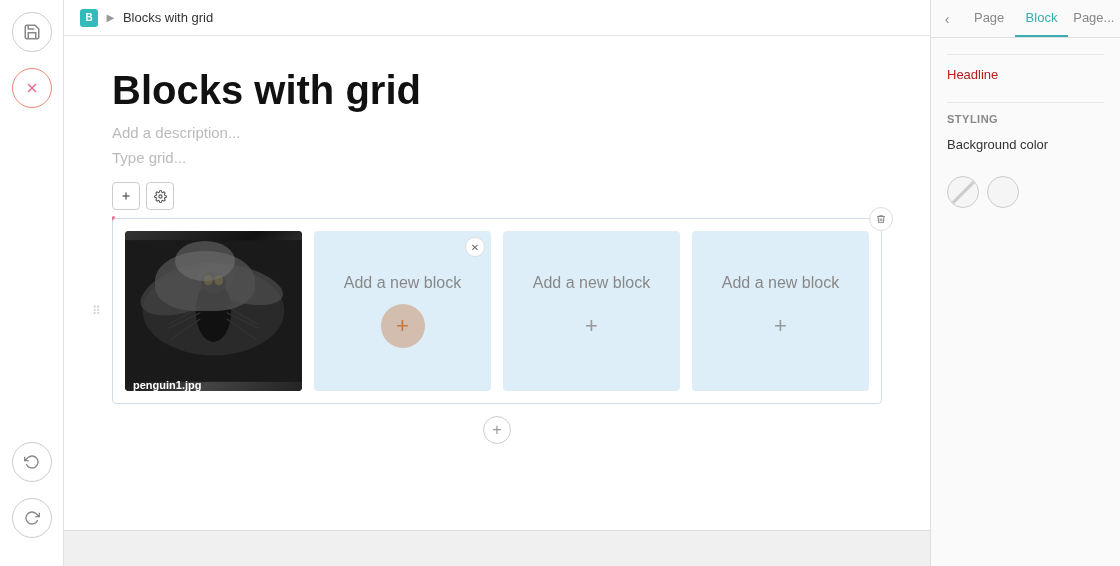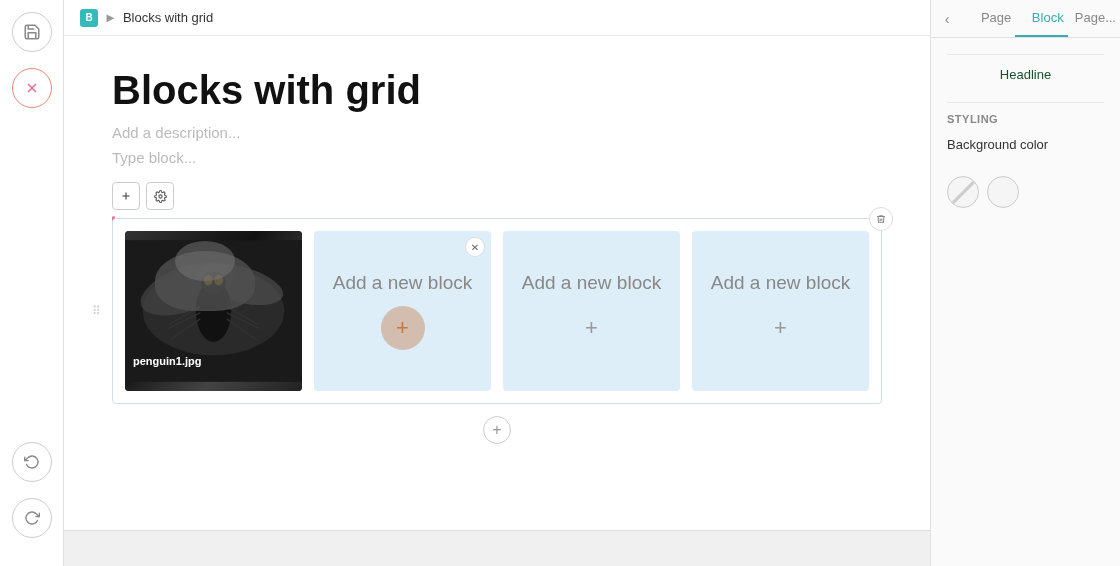--- a/index.html
+++ b/index.html
@@ -198,21 +198,21 @@
     .grid-cell-image .img-placeholder::after {
       content: '';
       position: absolute;
       top: 10px; left: 50px;
       width: 60px; height: 40px;
       border-radius: 50%;
       background: rgba(120,120,120,0.5);
     }
     .img-label {
       position: absolute;
-      bottom: 24px;
+      bottom: 0;
       left: 8px;
       color: #fff;
       font-size: 11px;
       font-weight: 600;
     }
 
     .grid-cell-add {
       background: #ddeef8;
       border-radius: 4px;
       display: flex;
@@ -221,21 +221,21 @@
       justify-content: center;
       min-height: 160px;
       gap: 12px;
       cursor: pointer;
       position: relative;
     }
     .grid-cell-add.highlighted {
       
     }
     .add-label {
-      font-size: 19px;
+      font-size: 16px;
       color: #888;
     }
     .add-plus {
       width: 44px;
       height: 44px;
       border-radius: 50%;
       background: rgba(200,140,100,0.5);
       display: flex;
       align-items: center;
       justify-content: center;
@@ -325,21 +325,21 @@
 
     
     .panel-tabs {
       display: flex;
       border-bottom: 1px solid #e0e0e0;
       background: #fafafa;
     }
     .panel-tab {
       flex: 1;
       padding: 10px 4px;
-      text-align: right;
+      text-align: center;
       font-size: 13px;
       color: #888;
       cursor: pointer;
       border-bottom: 2px solid transparent;
     }
     .panel-tab.active {
       color: #3aabb0;
       border-bottom: 2px solid #3aabb0;
       font-weight: 500;
     }
@@ -364,25 +364,25 @@
     .panel-section-title {
       font-size: 12px;
       font-weight: 700;
       color: #111;
       padding: 4px 16px 8px;
     }
 
     .panel-item {
       padding: 8px 16px;
       font-size: 13px;
-      color: #14532d;
-      cursor: pointer;
-      display: flex;
-      align-items: center;
-      justify-content: center;
+      color: #b91c1c;
+      cursor: pointer;
+      display: flex;
+      align-items: center;
+      justify-content: flex-start;
     }
     .panel-divider {
       height: 1px;
       background: #e8e8e8;
       margin: 4px 16px;
     }
 
     .styling-section {
       padding: 12px 16px;
     }
@@ -482,21 +482,21 @@
     <div class="breadcrumb-icon">B</div>
     <span class="breadcrumb-sep">►</span>
     <span class="breadcrumb-label">Blocks with grid</span>
   </div>
 
   <div class="page-content">
     <div class="vertical-accent"></div>
 
     <h1 class="page-title">Blocks with grid</h1>
     <div class="page-description">Add a description...</div>
-    <div class="page-text-input">Type block...</div>
+    <div class="page-text-input">Type grid...</div>
 
     <div class="block-toolbar">
       <div class="toolbar-btn">
         <svg width="12" height="12" viewBox="0 0 24 24" fill="none" stroke="#555" stroke-width="2.5">
           <line x1="12" y1="5" x2="12" y2="19"></line>
             <line x1="5" y1="12" x2="19" y2="12"></line>
         </svg>
       </div>
       <div class="toolbar-btn">
         <svg width="13" height="13" viewBox="0 0 24 24" fill="none" stroke="#555" stroke-width="2">

